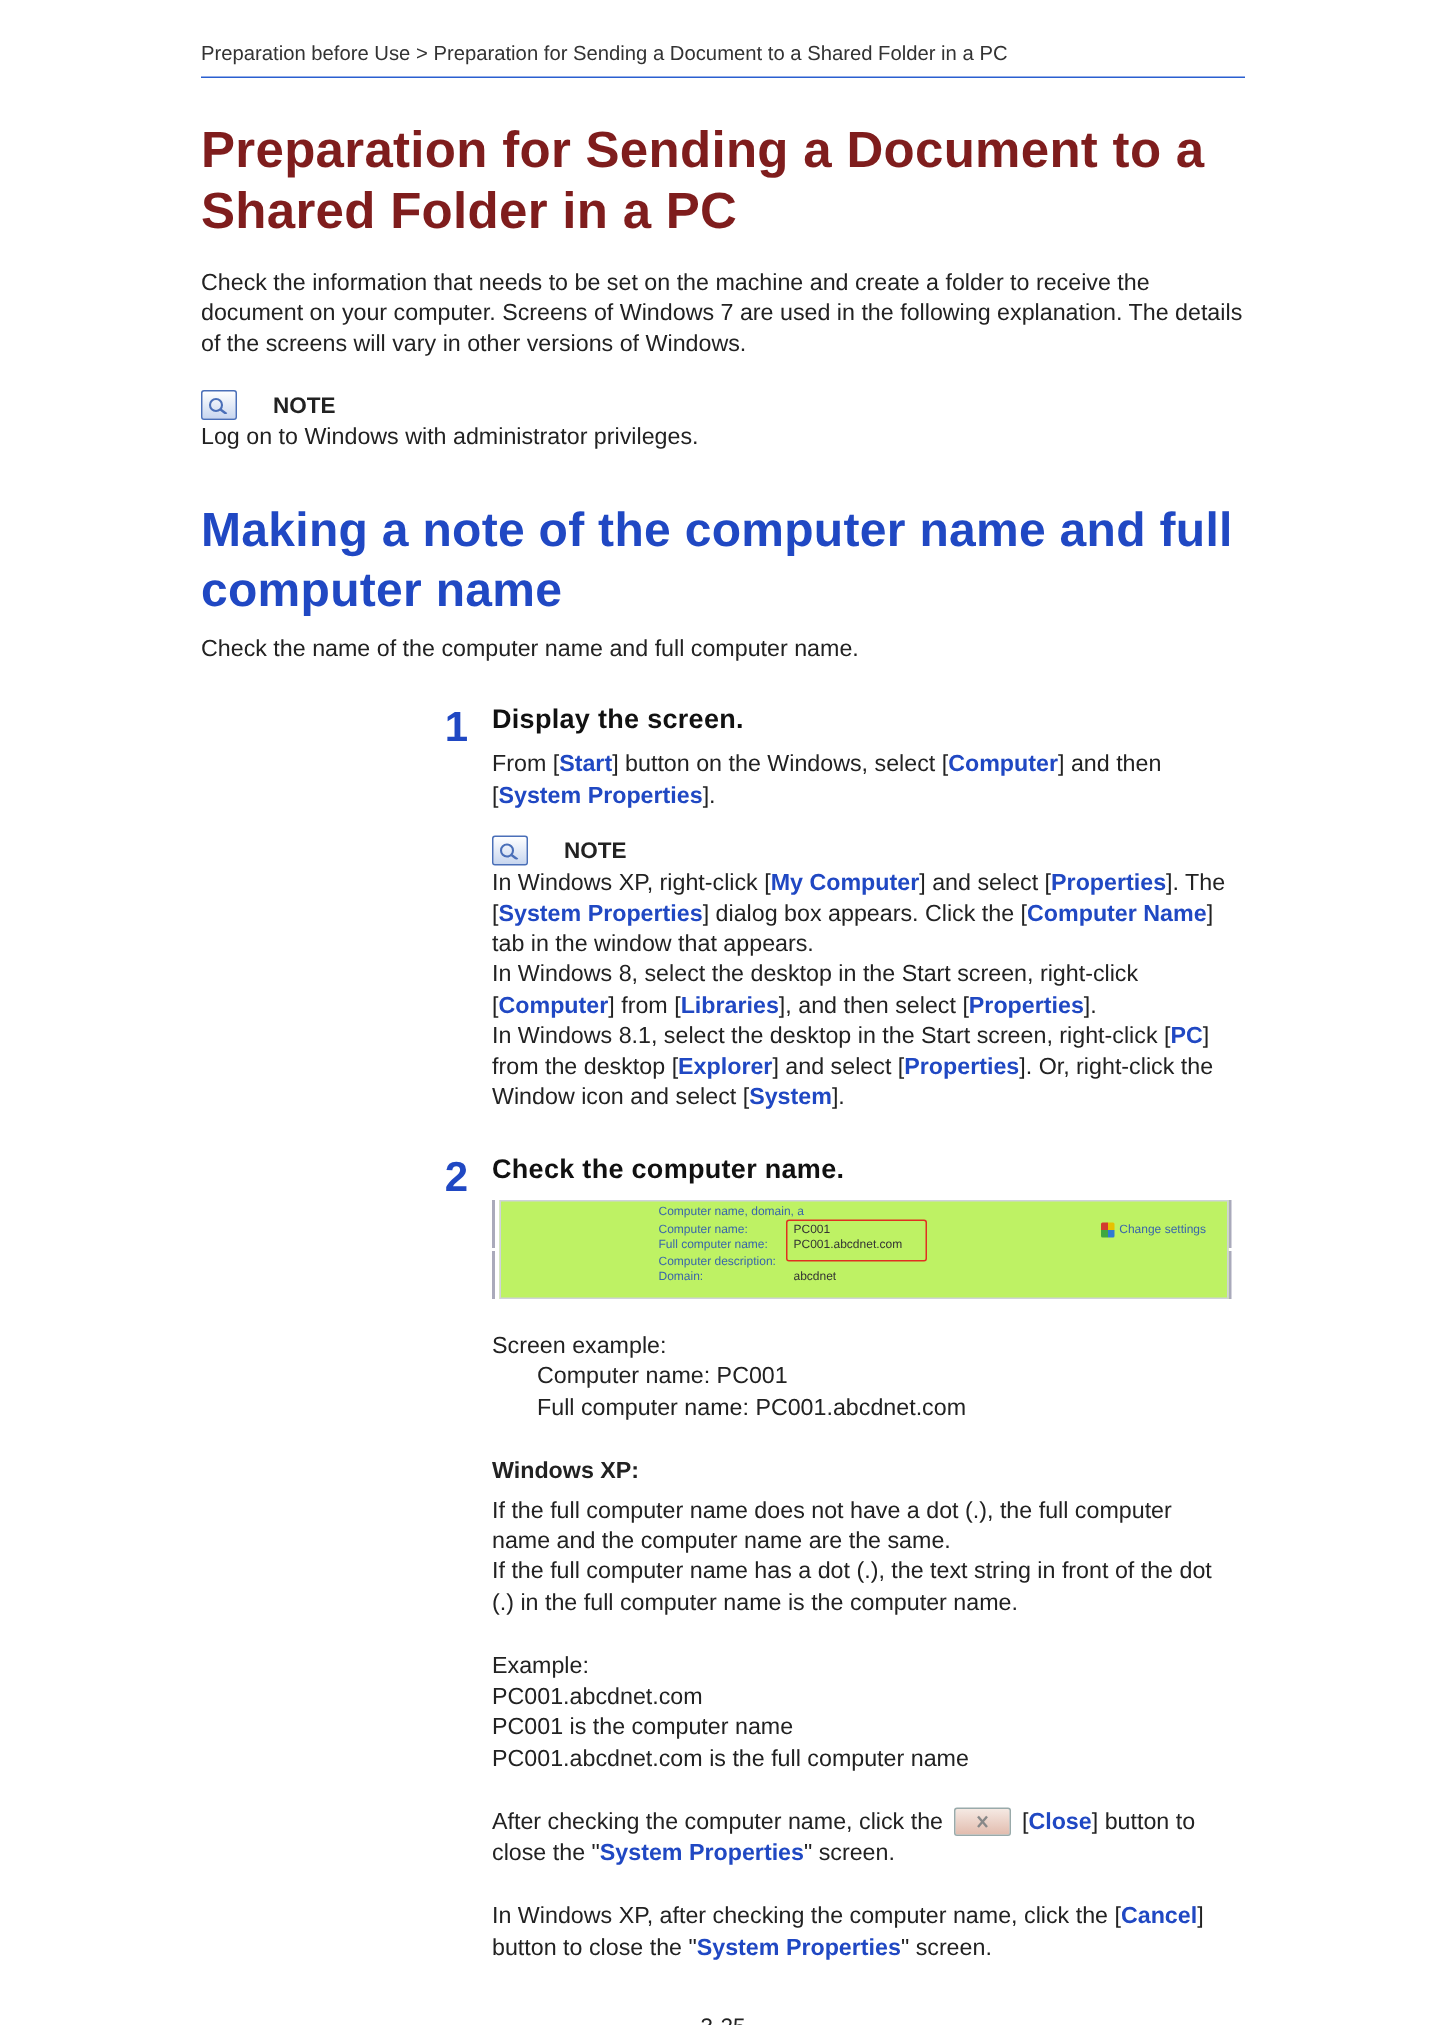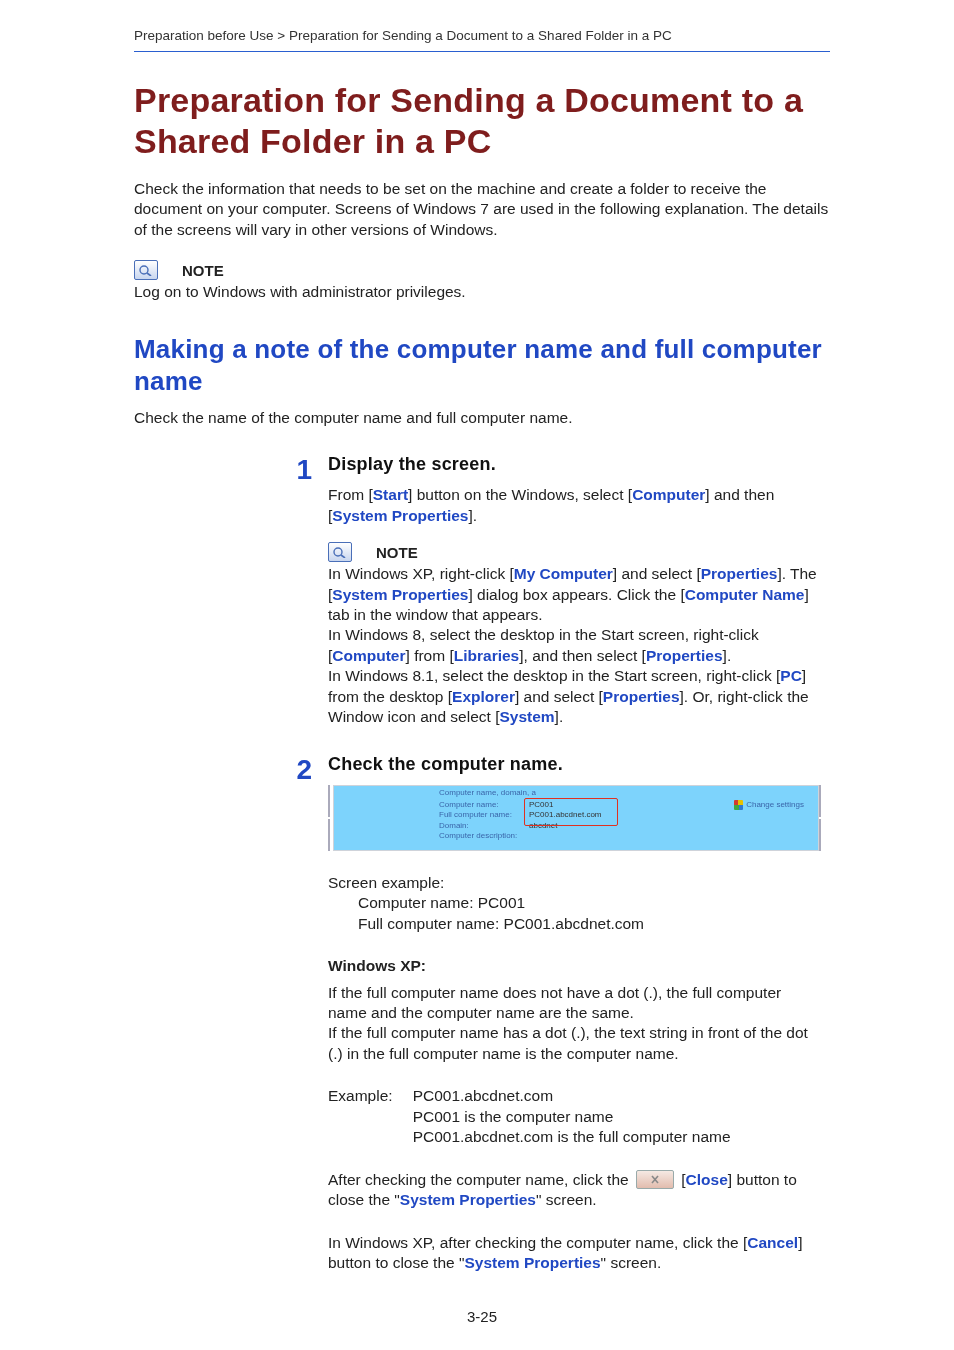--- a/index.html
+++ b/index.html
@@ -58,21 +58,21 @@
   }
   .note-icon svg { display:block; }
   .note-label {
     font-weight: bold;
     font-size: 15px;
     color: #222;
   }
   h2.section-title {
     font-weight: 900;
     color: #2048c3;
-    font-size: 26px;
+    font-size: 32px;
     line-height: 1.25;
     margin: 30px 0 10px 0;
     letter-spacing: 0.2px;
   }
   .step {
     display: flex;
     margin-top: 26px;
     align-items: flex-start;
   }
   .step-number {
@@ -109,21 +109,21 @@
   }
   .sbar .seg {
     flex: 1; border-left: 2px solid #aab;
   }
   .sbar .seg + .seg { margin-top: 2px; }
   .screenshot {
     height: 66px;
     flex: 1;
     border: 1px solid #cfd3da;
     box-sizing: border-box;
-    background: #7dd3fc;
+    background: #bef264;
     position: relative;
     font-size: 8px;
     padding: 4px 8px 2px 105px;
   }
   .screenshot .grp-label {
     position: absolute;
     left: 105px; top: 2px;
     font-size: 8px; color:#3a66aa;
   }
   .screenshot .field-row {
@@ -164,21 +164,21 @@
     justify-content: center;
     width: 36px; height: 17px;
     border: 1px solid #9aa;
     border-radius: 2px;
     background: linear-gradient(#f5e9e3,#e2bcae);
     vertical-align: middle;
     margin: 0 3px;
     position: relative; top:-1px;
   }
   .close-btn svg { display:block; }
-  .example-block { display:flex; gap:20px; margin-top:4px;}
+  .example-block { display:flex; margin-top:4px;flex-direction:column;}
   .page-num {
     text-align: center;
     font-size: 15px;
     color:#222;
     margin-top: 34px;
   }
   .mt10 { margin-top:22px; }
   .mt6 { margin-top:6px; }
   .bold { font-weight: bold; }
   .step-wrap { margin-left: 130px; margin-right: 6px; }
@@ -254,26 +254,26 @@
             <div class="fields">
               <div class="field-row">
                   <span class="lbl">Computer name:</span>
                   <span class="val">PC001</span>
                 </div>
               <div class="field-row">
                   <span class="lbl">Full computer name:</span>
                   <span class="val">PC001.abcdnet.com</span>
                 </div>
               <div class="field-row">
+                  <span class="lbl">Computer description:</span>
+                  <span class="val"></span>
+                </div>
+              <div class="field-row">
                   <span class="lbl">Domain:</span>
                   <span class="val">abcdnet</span>
-                </div>
-              <div class="field-row">
-                  <span class="lbl">Computer description:</span>
-                  <span class="val"></span>
                 </div>
             </div>
             <div class="red-box"></div>
             <div class="change">
                 <span class="shield"></span>
                 <span>Change settings</span>
               </div>
           </div>
           <div class="sbar">
               <div class="seg"></div>

